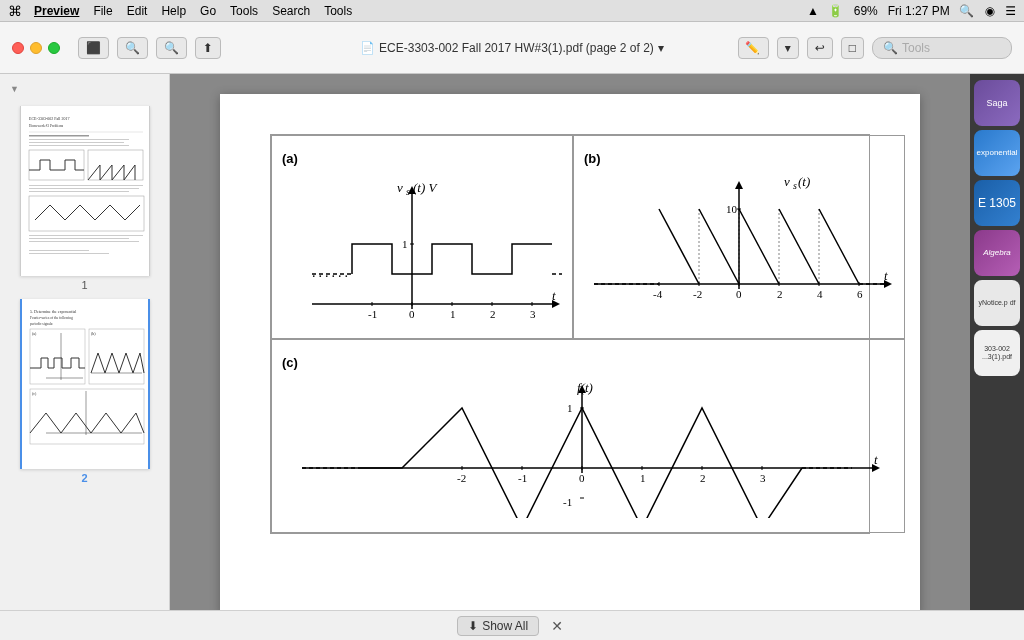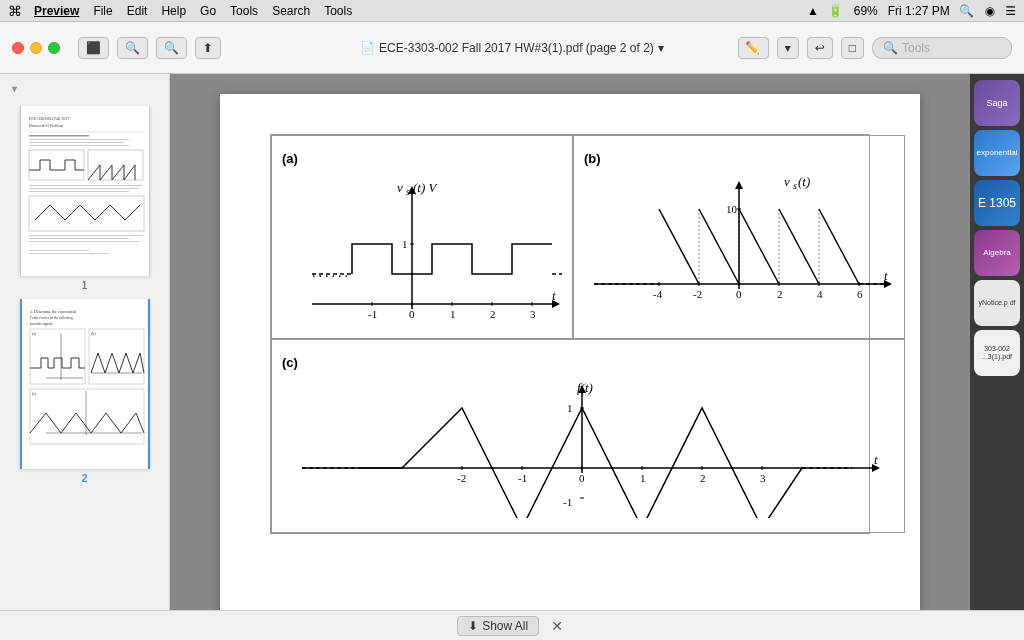--- a/index.html
+++ b/index.html
@@ -127,21 +127,21 @@
       position: relative; min-height: 140px; grid-column: span 2;
     }
     .graph-label { font-size: 13px; font-weight: 600; margin-bottom: 8px; }
 
     svg text { font-family: 'Times New Roman', serif; }
 
     
     .dock-saga { background: linear-gradient(135deg, #6b4c9b, #8b6abf); }
     .dock-controllers { background: linear-gradient(135deg, #2979cc, #5ba3f0); }
     .dock-1305 { background: linear-gradient(135deg, #1a5fa8, #3380d0); }
-    .dock-algebra { background: linear-gradient(135deg, #8b3a8b, #b55eb5); }
+    .dock-algebra { background: linear-gradient(135deg, #8b3a8b, #b55eb5); font-style: italic; }
     .dock-notice { background: #e8e8e8; color: #333; }
     .dock-303 { background: #f0f0f0; color: #333; }
   </style>
 </head>
 <body>
 
 <div class="menubar">
   <span class="apple">⌘</span>
   <span class="menu-item bold">Preview</span>
   <span class="menu-item">File</span>

